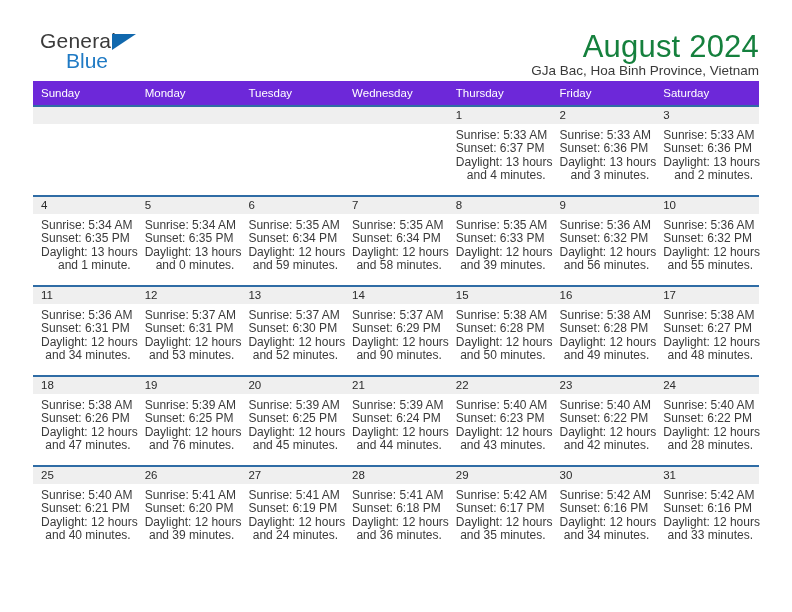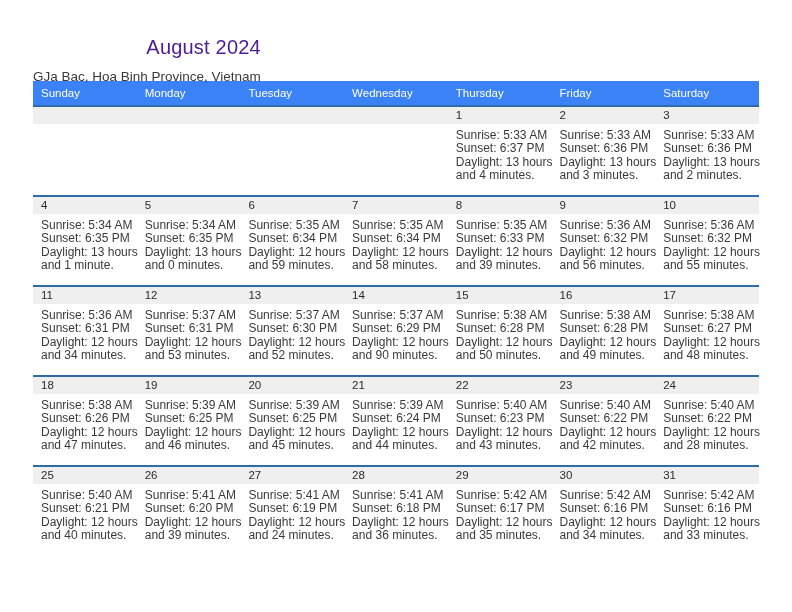--- a/index.html
+++ b/index.html
@@ -63,42 +63,42 @@
     height: 0;
     border-left: 24px solid #1168ad;
     border-bottom: 16px solid transparent;
   }
 
   .title-block {
     text-align: right;
     padding-top: 2px;
   }
   .month-title {
-    font-size: 20px;
+    font-size: 31px;
     font-weight: normal;
-    color: #4c1d95;
+    color: #15803d;
     line-height: 30px;
     letter-spacing: .2px;
   }
   .location-subtitle {
     font-size: 13.5px;
     color: #3a3a3a;
     line-height: 18px;
-    margin-top: 6px;
+    margin-top: 0;
   }
 
   
   .calendar {
     width: 726px;
     border-collapse: collapse;
     table-layout: fixed;
     margin-top: 9px;
   }
   .calendar th {
-    background: #3b82f6;
+    background: #6d28d9;
     color: #ffffff;
     font-size: 11.5px;
     font-weight: normal;
     text-align: left;
     padding: 6px 0 6px 8px;
     height: 21px;
     box-sizing: border-box;
     border: none;
   }
 
@@ -128,35 +128,41 @@
     padding: 5px 6px 0 8px;
     font-size: 12px;
     line-height: 13.4px;
     color: #3a3a3a;
   }
   .cell-body .line {
     white-space: nowrap;
   }
   .cell-body .daylight {
     white-space: normal;
+    text-align: right;
   }
   td.empty .daynum-band {
     background: #efefef;
   }
   td.empty .cell-body {
     height: 0;
   }
 </style>
 </head>
 <body>
 
 <div class="page">
 
   <div class="header">
 
+    <div class="brand">
+      <span class="brand-general">General</span>
+      <span class="brand-triangle"></span>
+      <span class="brand-blue">Blue</span>
+    </div>
 
     <div class="title-block">
       <div class="month-title">August 2024</div>
       <div class="location-subtitle">GJa Bac, Hoa Binh Province, Vietnam</div>
     </div>
 
   </div>
 
   <table class="calendar">
     <thead>
@@ -375,21 +381,21 @@
               <div class="line">Daylight: 12 hours</div>
               <div class="daylight">and 47 minutes.</div>
             </div>
           </td>
           <td class="">
             <div class="daynum-band">19</div>
             <div class="cell-body">
               <div class="line">Sunrise: 5:39 AM</div>
               <div class="line">Sunset: 6:25 PM</div>
               <div class="line">Daylight: 12 hours</div>
-              <div class="daylight">and 46 minutes.</div>
+              <div class="daylight">and 76 minutes.</div>
             </div>
           </td>
           <td class="">
             <div class="daynum-band">20</div>
             <div class="cell-body">
               <div class="line">Sunrise: 5:39 AM</div>
               <div class="line">Sunset: 6:25 PM</div>
               <div class="line">Daylight: 12 hours</div>
               <div class="daylight">and 45 minutes.</div>
             </div>

